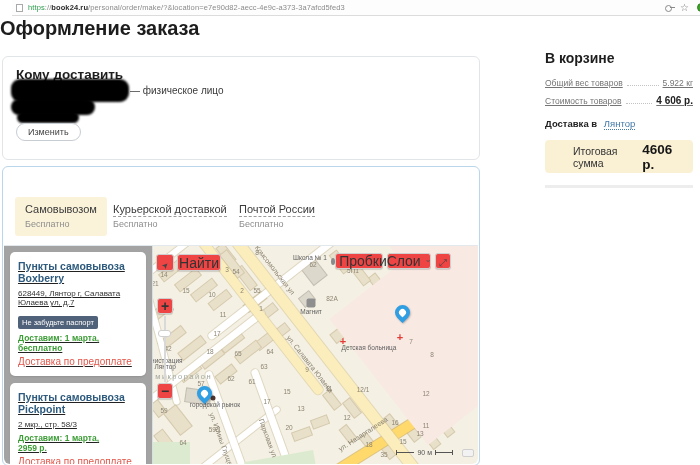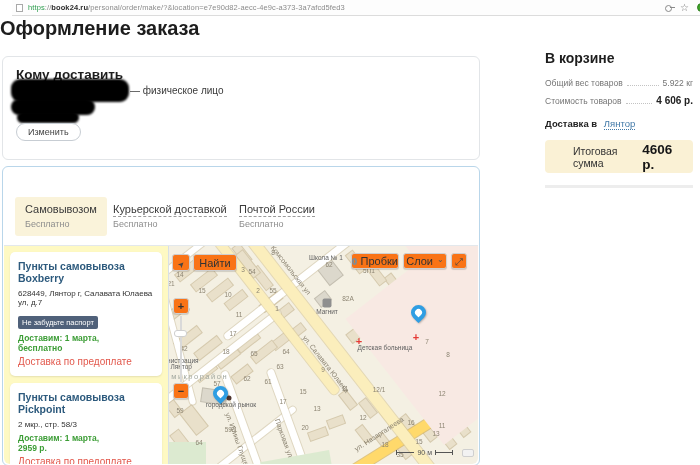--- a/index.html
+++ b/index.html
@@ -45,22 +45,22 @@
   .tab { position:absolute; top:30px; cursor:pointer; }
   .tab .t-label { font-size:11px; color:#3a3a3a; }
   .tab .t-sub { font-size:9px; color:#8e8e8e; margin-top:4px; }
   .tab-active { left:12px; background:#faf3da; border-radius:3px; padding:6px 10px 7px; }
   .tab-2 { left:110px; padding:6px 0 7px; }
   .tab-3 { left:236px; padding:6px 0 7px; }
   .tab .dashed { border-bottom:1px dashed #9c9c9c; padding-bottom:1px; }
   
   .delivery-body { position:absolute; left:1px; right:1px; top:78px; bottom:1px;
     border-top:1px solid #e3e8ec; display:flex; }
-  .points-panel { width:164px; background:#fef9c3; padding:6px; overflow:hidden;
-    border-bottom-left-radius:6px; }
+  .points-panel { width:148px; background:#a3a3a3; padding:6px; overflow:hidden;
+    border-bottom-left-radius:6px;text-decoration:underline; }
   .point-card { background:#fff; border-radius:5px; box-shadow:0 1px 2px rgba(0,0,0,.1);
     padding:8px 8px 9px; margin-bottom:7px; }
   .point-title { font-size:10.5px; font-weight:bold; color:#2d5a7d; cursor:pointer; margin-bottom:5px; }
   .point-addr { font-size:8px; color:#333; margin-bottom:4px; }
   .point-badge { display:inline-block; background:#50617a; color:#fff; font-size:7.5px;
     padding:2px 4px; border-radius:2px; margin-bottom:4px; }
   .point-date, .point-price { font-size:8.5px; font-weight:bold; color:#3c9d36; }
   .point-price { margin-bottom:3px; }
   .point-prepay { font-size:10px; color:#e2574b; margin-top:2px; }
   
@@ -77,41 +77,41 @@
   .ml-num { font-size:6.5px; color:#8d8573; }
   .ml-poi { font-size:6.5px; color:#5f5f5f; }
   .ml-street { font-size:7px; color:#8a8270; }
   .ml-district { font-size:7.5px; color:#a2a89f; letter-spacing:1.5px; }
   .ml-cross { font-size:11px; font-weight:bold; color:#e53935; }
   .ml-dot { width:5px; height:5px; border-radius:50%; background:#4e342e; }
   .ml-shop { width:9px; height:9px; border-radius:2px; background:#8f8f8f; }
   .pin { position:absolute; width:15px; height:15px; background:#fff; border:4px solid #2f9ee3;
     border-radius:50% 50% 50% 0; transform:rotate(-45deg); cursor:pointer;
     box-shadow:0 1px 2px rgba(0,0,0,.3); }
-  .map-btn { position:absolute; background:#f97316; border:1px solid #cfcfcf; border-radius:3px;
-    box-shadow:0 1px 1px rgba(0,0,0,.15); font-size:11px; color:#333;
+  .map-btn { position:absolute; background:#ef4444; border:1px solid #cfcfcf; border-radius:3px;
+    box-shadow:0 1px 1px rgba(0,0,0,.15); font-size:14px; color:#333;
     display:flex; align-items:center; justify-content:center; cursor:pointer; z-index:6; }
   .geo-ico::before { content:"➤"; font-size:8px; color:#444; display:inline-block; transform:rotate(-45deg); }
   .traffic-ico { width:7px; height:7px; border:2px solid #8a8a8a; border-radius:50%; margin-right:4px; }
   .chev::after { content:"⌄"; font-size:8px; margin-left:4px; color:#555; position:relative; top:-2px; }
   .expand-ico::before { content:"⤢"; font-size:10px; color:#444; }
   .zoom-track { position:absolute; left:11px; top:70px; width:2px; height:66px; background:#d9d9d9; z-index:5; }
   .zoom-handle { position:absolute; left:5px; top:84px; width:13px; height:7px; background:#fff;
     border:1px solid #cfcfcf; border-radius:3px; z-index:6; cursor:pointer; }
   .scale { position:absolute; right:22px; bottom:8px; font-size:7px; color:#555; z-index:6;
     display:flex; align-items:center; }
   .scale .bar { width:18px; height:1px; background:#555; margin:0 3px; position:relative; }
   .scale .bar::before, .scale .bar::after { content:""; position:absolute; top:-2px; width:1px; height:5px; background:#555; }
   .scale .bar::before { left:0; } .scale .bar.rt::after { right:0; } .scale .bar.lt::before{ left:0; }
   .copy-btn { position:absolute; right:4px; bottom:7px; width:12px; height:8px; background:#f2f2f2;
     border:1px solid #cfcfcf; border-radius:2px; z-index:6; }
   
   .cart { position:absolute; left:545px; top:50px; width:148px; }
   .cart h2 { font-size:14px; font-weight:bold; color:#1e1e1e; margin-bottom:12px; }
-  .cart-row { display:flex; align-items:baseline; font-size:8.5px; color:#757575; margin-bottom:7px; }
+  .cart-row { display:flex; align-items:baseline; font-size:8.5px; color:#757575; margin-bottom:7px;text-decoration:underline; }
   .cart-row .leader { flex:1; border-bottom:1px dotted #c3c3c3; margin:0 4px; height:8px; }
   .cart-row .val-bold { font-size:10px; font-weight:bold; color:#222; }
   .delivery-to { margin-top:12px; font-size:9.5px; }
   .delivery-to .lbl { font-weight:bold; color:#222; }
   .delivery-to .city { color:#4179a8; border-bottom:1px dotted #4179a8; margin-left:4px; cursor:pointer; }
   .total-box { margin-top:11px; background:#faf1d5; border-radius:4px; height:33px;
     display:flex; align-items:center; justify-content:space-between; padding:0 10px; }
   .total-box .t-lbl { font-size:10.5px; color:#333;padding-left:18px; }
   .total-box .t-val { font-size:13.5px; font-weight:bold; color:#161616; }
   .cart-divider { margin-top:12px; height:3px; background:#ededed; }

